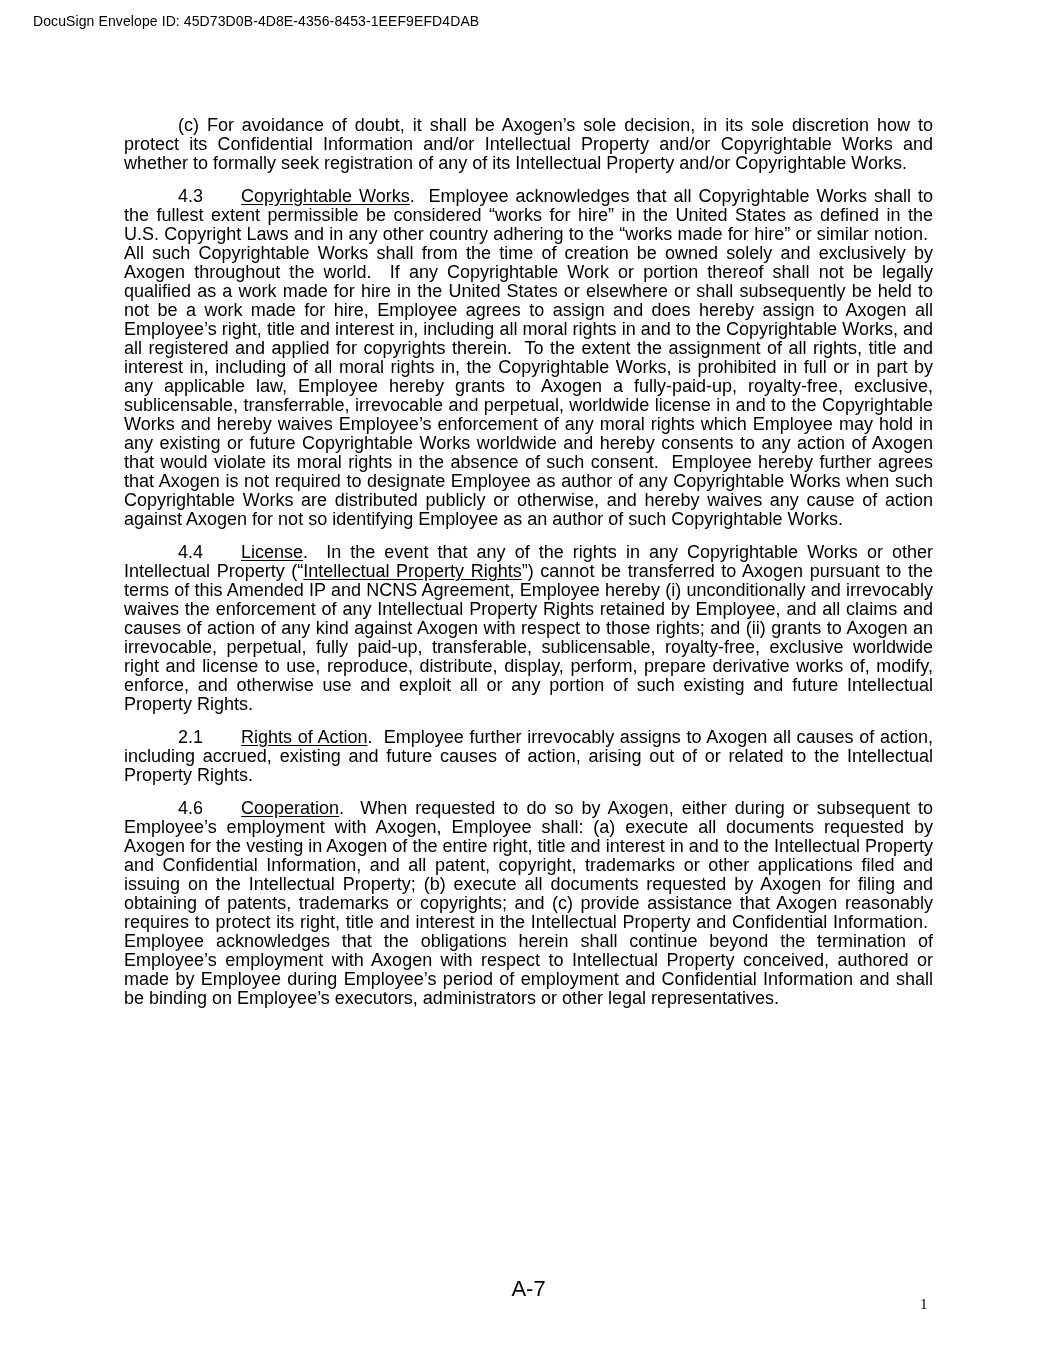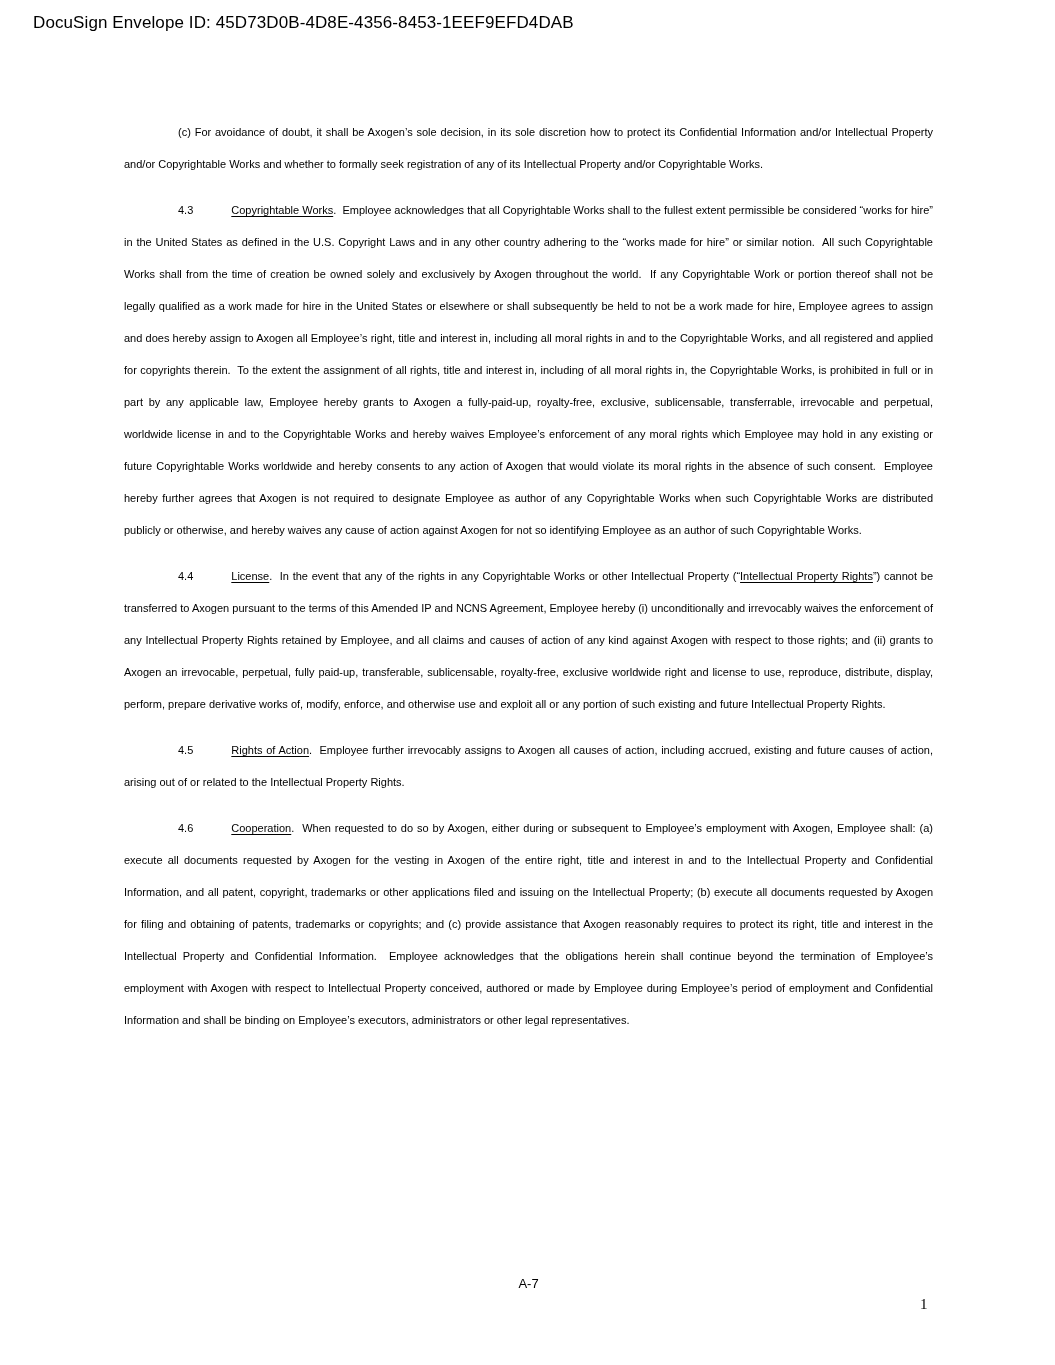--- a/index.html
+++ b/index.html
@@ -12,70 +12,70 @@
     width: 1055px;
     height: 1365px;
     font-family: "Liberation Sans", "DejaVu Sans", sans-serif;
     color: #000000;
     overflow: hidden;
   }
   .doc-header {
     position: absolute;
     top: 13px;
     left: 33px;
-    font-size: 17px;
+    font-size: 14px;
     letter-spacing: 0.1px;
     white-space: nowrap;
   }
   .document-body {
     position: absolute;
     top: 116px;
     left: 124px;
     width: 809px;
     text-align: justify;
-    font-size: 11px;
-    line-height: 32px;
+    font-size: 18px;
+    line-height: 19px;
   }
   p.para {
     margin: 0 0 14px 0;
     text-indent: 54px;
   }
   p.para:last-child { margin-bottom: 4px; }
   .tab {
     display: inline-block;
     width: 38px;
   }
   .u {
     text-decoration: underline;
     text-underline-offset: 2px;
   }
   .footer-label {
     position: absolute;
     top: 1276px;
     left: 124px;
     width: 809px;
     text-align: center;
-    font-size: 13px;
+    font-size: 22px;
   }
   .page-number {
     position: absolute;
     top: 1296px;
     left: 920px;
     font-size: 15px;
     font-family: "Liberation Serif", "DejaVu Serif", serif;
   }
 </style>
 </head>
 <body>
 
 <div class="doc-header">DocuSign Envelope ID: 45D73D0B-4D8E-4356-8453-1EEF9EFD4DAB</div>
 
 <div class="document-body">
     <p class="para"><span>(c) For avoidance of doubt, it shall be Axogen’s sole decision, in its sole discretion how to protect its Confidential Information and/or Intellectual Property and/or Copyrightable Works and whether to formally seek registration of any of its Intellectual Property and/or Copyrightable Works.</span></p>
     <p class="para"><span>4.3</span><span class="tab"></span><span class="u">Copyrightable Works</span><span>.&nbsp; Employee acknowledges that all Copyrightable Works shall to the fullest extent permissible be considered “works for hire” in the United States as defined in the U.S. Copyright Laws and in any other country adhering to the “works made for hire” or similar notion.&nbsp; All such Copyrightable Works shall from the time of creation be owned solely and exclusively by Axogen throughout the world.&nbsp; If any Copyrightable Work or portion thereof shall not be legally qualified as a work made for hire in the United States or elsewhere or shall subsequently be held to not be a work made for hire, Employee agrees to assign and does hereby assign to Axogen all Employee’s right, title and interest in, including all moral rights in and to the Copyrightable Works, and all registered and applied for copyrights therein.&nbsp; To the extent the assignment of all rights, title and interest in, including of all moral rights in, the Copyrightable Works, is prohibited in full or in part by any applicable law, Employee hereby grants to Axogen a fully-paid-up, royalty-free, exclusive, sublicensable, transferrable, irrevocable and perpetual, worldwide license in and to the Copyrightable Works and hereby waives Employee’s enforcement of any moral rights which Employee may hold in any existing or future Copyrightable Works worldwide and hereby consents to any action of Axogen that would violate its moral rights in the absence of such consent.&nbsp; Employee hereby further agrees that Axogen is not required to designate Employee as author of any Copyrightable Works when such Copyrightable Works are distributed publicly or otherwise, and hereby waives any cause of action against Axogen for not so identifying Employee as an author of such Copyrightable Works.</span></p>
     <p class="para"><span>4.4</span><span class="tab"></span><span class="u">License</span><span>.&nbsp; In the event that any of the rights in any Copyrightable Works or other Intellectual Property (“</span><span class="u">Intellectual Property Rights</span><span>”) cannot be transferred to Axogen pursuant to the terms of this Amended IP and NCNS Agreement, Employee hereby (i) unconditionally and irrevocably waives the enforcement of any Intellectual Property Rights retained by Employee, and all claims and causes of action of any kind against Axogen with respect to those rights; and (ii) grants to Axogen an irrevocable, perpetual, fully paid-up, transferable, sublicensable, royalty-free, exclusive worldwide right and license to use, reproduce, distribute, display, perform, prepare derivative works of, modify, enforce, and otherwise use and exploit all or any portion of such existing and future Intellectual Property Rights.</span></p>
-    <p class="para"><span>4.5</span><span class="tab"></span><span class="u">Rights of Action</span><span>.&nbsp; Employee further irrevocably assigns to Axogen all causes of action, including accrued, existing and future causes of action, arising out of or related to the Intellectual Property Rights.</span></p>
+    <p class="para"><span>2.1</span><span class="tab"></span><span class="u">Rights of Action</span><span>.&nbsp; Employee further irrevocably assigns to Axogen all causes of action, including accrued, existing and future causes of action, arising out of or related to the Intellectual Property Rights.</span></p>
     <p class="para"><span>4.6</span><span class="tab"></span><span class="u">Cooperation</span><span>.&nbsp; When requested to do so by Axogen, either during or subsequent to Employee’s employment with Axogen, Employee shall: (a) execute all documents requested by Axogen for the vesting in Axogen of the entire right, title and interest in and to the Intellectual Property and Confidential Information, and all patent, copyright, trademarks or other applications filed and issuing on the Intellectual Property; (b) execute all documents requested by Axogen for filing and obtaining of patents, trademarks or copyrights; and (c) provide assistance that Axogen reasonably requires to protect its right, title and interest in the Intellectual Property and Confidential Information.&nbsp; Employee acknowledges that the obligations herein shall continue beyond the termination of Employee’s employment with Axogen with respect to Intellectual Property conceived, authored or made by Employee during Employee’s period of employment and Confidential Information and shall be binding on Employee’s executors, administrators or other legal representatives.</span></p>
   </div>
 
 <div class="footer-label">A-7</div>
 
 <div class="page-number">1</div>
 
 </body></html>

